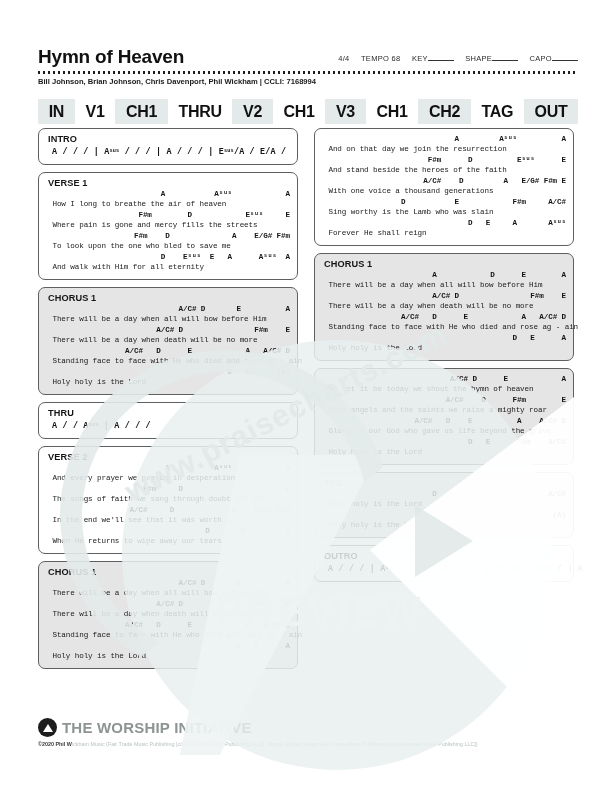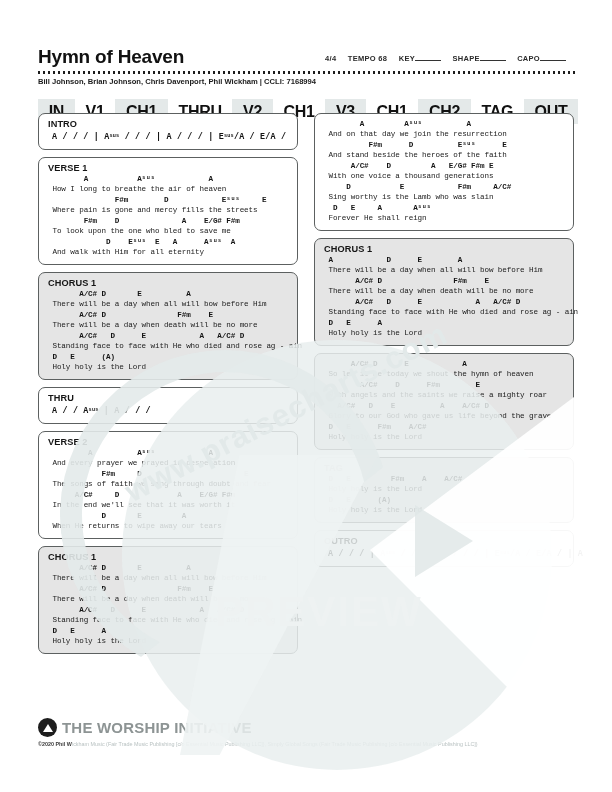--- a/index.html
+++ b/index.html
@@ -83,22 +83,22 @@
   #page { position: absolute; inset: 0; z-index: 2; }
 
   
   .header { position: absolute; left: 38px; top: 46px; width: 540px; }
   .song-title {
     font-size: 19px; font-weight: bold; color: #111;
     letter-spacing: -.2px; line-height: 22px;
     display: inline-block;
   }
   .meta-line {
-    position: absolute; right: 12px; top: 7px;
-    font-size: 7.5px; font-weight: bold; color: #2a2a2a;
+    position: absolute; right: 0; top: 7px;
+    font-size: 7.5px; font-weight: normal; color: #2a2a2a;
     letter-spacing: .3px; white-space: nowrap;
   }
   .meta-line .blank { display:inline-block; border-bottom:1px solid #333; width:26px; height:8px; }
   .meta-line span.lbl { margin-left: 9px; }
   .dotrule {
     position: absolute; left: 0; top: 25px; width: 540px; height: 3px;
     background-image: repeating-linear-gradient(to right,#1c1c1c 0 2.4px,transparent 2.4px 5px);
   }
   .authors {
     position: absolute; left: 0; top: 31px;
@@ -113,21 +113,21 @@
   }
   .nav-item {
     flex: 1 1 auto;
     display: flex; align-items: center; justify-content: center;
     font-size: 16px; font-weight: bold; color: #111;
     letter-spacing: -.3px;
   }
   .nav-item.alt { background: #e4e9e9; }
 
   
-  .col { position: absolute; top: 113px; width: 260px; }
+  .col { position: absolute; top: 128px; width: 260px; }
   .col-left  { left: 38px; }
   .col-right { left: 314px; }
 
   .card {
     border: 1px solid #5c6060;
     border-radius: 7px;
     background: #ffffff;
     padding: 5px 7px 6px 9px;
     margin-bottom: 7px;
     position: relative;
@@ -140,20 +140,21 @@
   }
 
   .chordline, .lyricline, .barline {
     font-family: "Liberation Mono", monospace;
     white-space: pre;
     line-height: 10px;
   }
   .chordline {
     font-size: 7.6px; font-weight: bold; color: #141414;
     letter-spacing: -.1px;
+    text-align: right;
   }
   .lyricline {
     font-size: 7.6px; color: #1a1a1a;
     letter-spacing: -.1px; margin-bottom: 1px;
   }
   .barline {
     font-size: 8.4px; font-weight: bold; color: #141414;
     letter-spacing: .2px; padding-left: 4px; line-height: 12px;
   }
   sup { font-size: .62em; vertical-align: .42em; font-weight: bold; }

